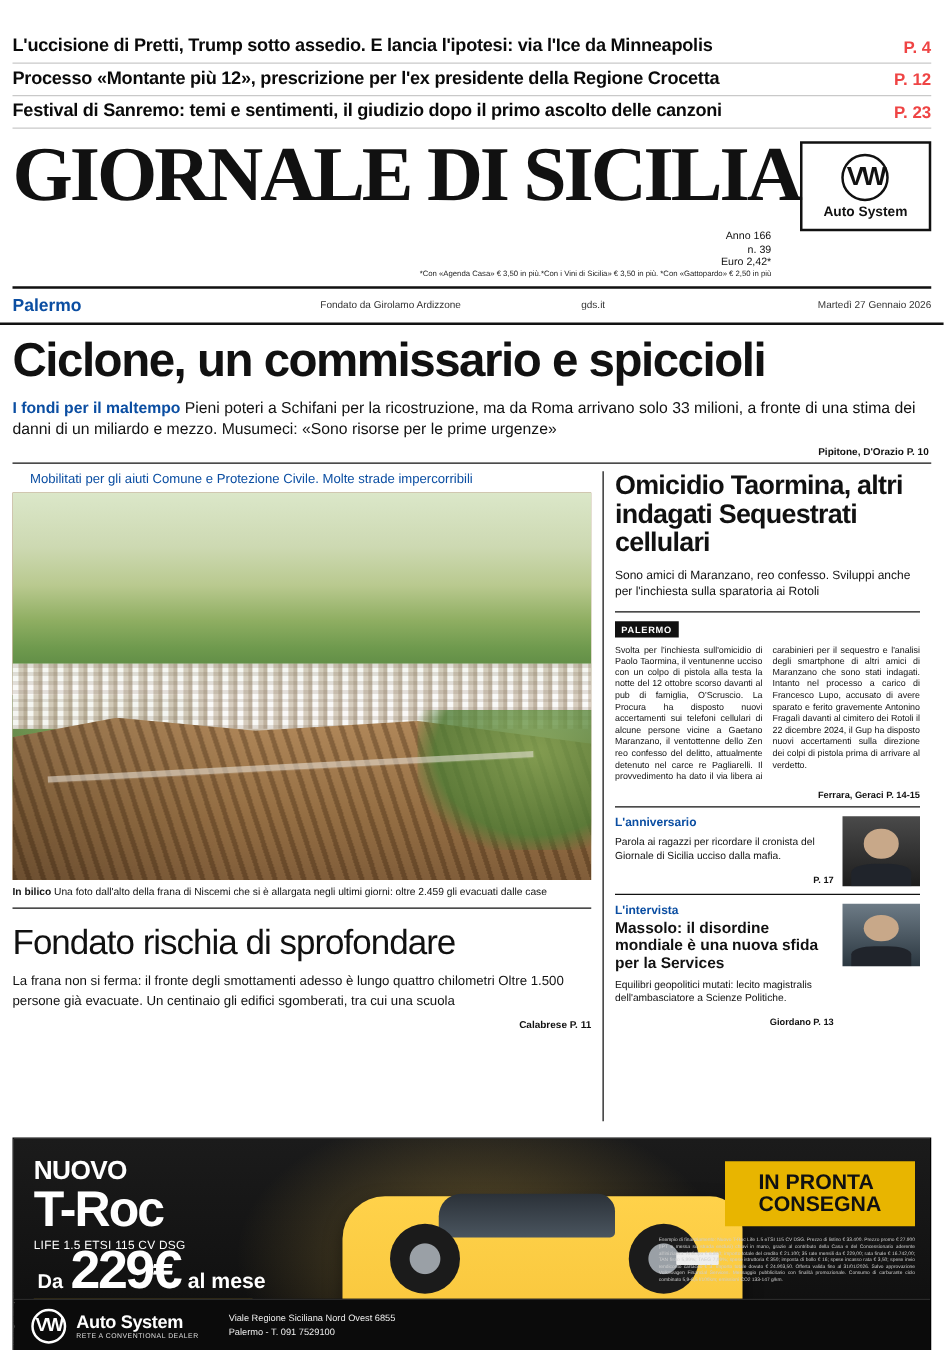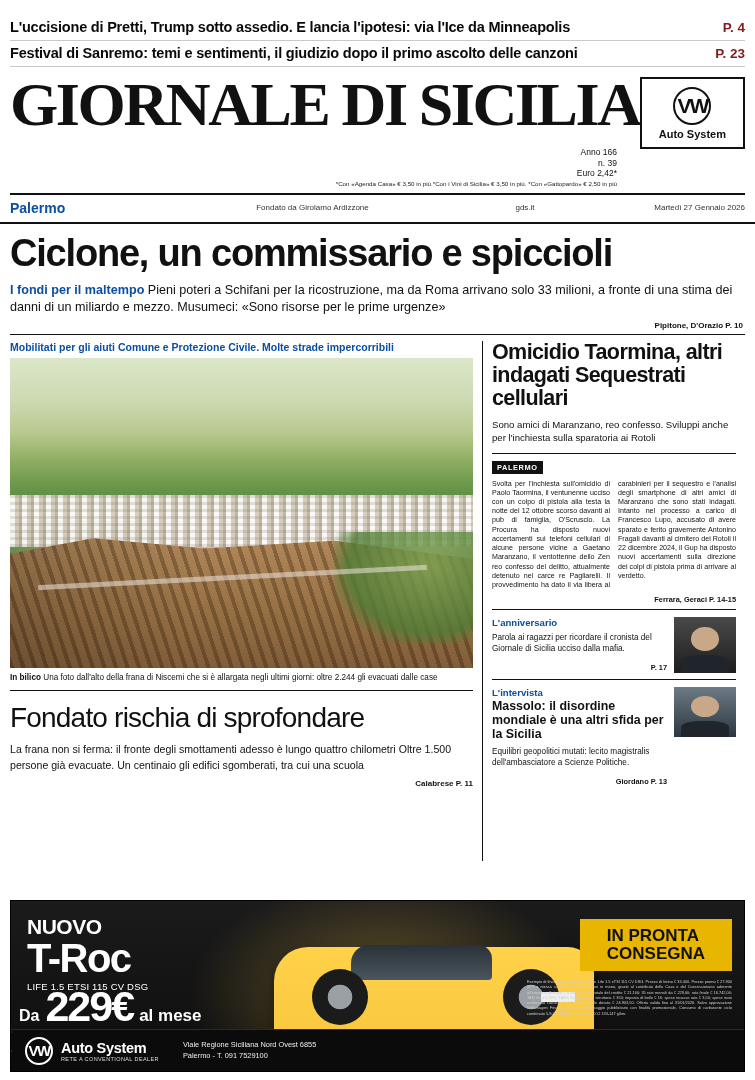--- a/index.html
+++ b/index.html
@@ -15,31 +15,31 @@
 
   
   .topbar { padding: 0 10px; }
   .top-row {
     display: flex;
     align-items: center;
     justify-content: space-between;
     border-bottom: 1px solid #c9c9c9;
     padding: 4px 0 5px 0;
   }
-  .top-row:first-child { padding-top: 19px; }
+  .top-row:first-child { padding-top: 19px; margin-top: 10px; }
   .top-row .tl {
     font-size: 14.5px;
     font-weight: bold;
     letter-spacing: -0.2px;
     color: #0a0a0a;
   }
   .top-row .pg {
     font-size: 13.5px;
     font-weight: bold;
-    color: #7f1d1d;
+    color: #ef4444;
     white-space: nowrap;
     padding-left: 10px;
   }
 
   
   .masthead {
     display: flex;
     align-items: flex-start;
     padding: 8px 10px 0 10px;
     position: relative;
@@ -93,21 +93,21 @@
     margin: 6px 10px 0 10px;
   }
   .infoline {
     display: flex;
     align-items: center;
     padding: 5px 10px 6px 10px;
     border-bottom: 2px solid #111;
   }
   .infoline .city { color: #0b4ea2; font-weight: bold; font-size: 14px; width: 150px; }
   .infoline .founded { flex: 1; text-align: center; font-size: 8px; color: #333; }
-  .infoline .site { width: 120px; text-align: center; font-size: 8px; color: #333; }
+  .infoline .site { width: 120px; font-size: 8px; color: #333; }
   .infoline .date { width: 160px; text-align: right; font-size: 8px; color: #333; }
 
   
   .lead { padding: 10px 10px 0 10px; }
   .lead h1 {
     font-family: "Liberation Sans", sans-serif;
     font-size: 38px;
     font-weight: bold;
     letter-spacing: -1.2px;
     line-height: 1.02;
@@ -133,23 +133,24 @@
     display: flex;
     padding: 0 10px;
     margin-top: 6px;
     height: 520px;
   }
   .col-left { width: 472px; padding-right: 9px; }
   .col-right { width: 254px; border-left: 1px solid #111; padding-left: 9px; }
 
   .kicker {
     color: #0b4ea2;
-    font-weight: bold;
+    font-weight: normal;
     font-size: 10.5px;
     margin-bottom: 5px;
+    margin-left: 14px;
   }
 
   
   .photo {
     width: 100%;
     height: 310px;
     position: relative;
     overflow: hidden;
     background: #9c7b52;
   }
@@ -306,21 +307,21 @@
   .ad-glow {
     position: absolute; left: 22%; top: -20%;
     width: 58%; height: 150%;
     background: radial-gradient(ellipse at center, rgba(255,205,80,.35), rgba(255,205,80,0) 65%);
   }
   .ad-left { position: absolute; left: 16px; top: 14px; color: #fff; }
   .ad-left .nuovo { font-size: 21px; font-weight: bold; letter-spacing: -0.5px; }
   .ad-left .troc { font-size: 40px; font-weight: bold; letter-spacing: -1.5px; line-height: .95; }
   .ad-left .trim { font-size: 9.5px; margin-top: 4px; letter-spacing: .2px; }
   .ad-price {
-    position: absolute; left: 8px; top: 86px; color: #fff;
+    position: absolute; left: 19px; top: 86px; color: #fff;
     display: flex; align-items: baseline; gap: 6px;
   }
   .ad-price .da { font-size: 16px; font-weight: bold; }
   .ad-price .num { font-size: 43px; font-weight: bold; letter-spacing: -2px; line-height: .9; }
   .ad-price .mese { font-size: 17px; font-weight: bold; }
   .ad-tan { position: absolute; left: 18px; top: 131px; color: #fff; font-size: 11px; font-weight: bold; }
   .ad-rule { position: absolute; left: 16px; top: 128px; width: 175px; border-top: 1px solid #c9a227; }
 
   .ad-car {
     position: absolute; right: 150px; bottom: 38px;
@@ -383,20 +384,24 @@
 <body>
 
 <div class="page">
 
   <div class="topbar">
     <div class="top-row">
       <div class="tl blue">L'uccisione di Pretti, Trump sotto assedio. E lancia l'ipotesi: via l'Ice da Minneapolis</div>
       <div class="pg">P.  4</div>
     </div>
     <div class="top-row">
+      <div class="tl">Processo «Montante più 12», prescrizione per l'ex presidente della Regione Crocetta</div>
+      <div class="pg">P. 12</div>
+    </div>
+    <div class="top-row">
       <div class="tl">Festival di Sanremo: temi e sentimenti, il giudizio dopo il primo ascolto delle canzoni</div>
       <div class="pg">P. 23</div>
     </div>
   </div>
 
   <div class="masthead">
     <div class="logo">GIORNALE DI SICILIA</div>
     <div class="vwbox">
       <div class="vw-circle">VW</div>
       <div class="label">Auto System</div>
@@ -434,21 +439,21 @@
       <div class="photo">
         <div class="ph-sky"></div>
         <div class="ph-green-l"></div>
         <div class="ph-town"></div>
         <div class="ph-cliff"></div>
         <div class="ph-green-r"></div>
         <div class="ph-road"></div>
       </div>
 
       <div class="photo-cap">
-        <b>In bilico</b><span> Una foto dall'alto della frana di Niscemi che si è allargata negli ultimi giorni: oltre 2.244 gli evacuati dalle case</span>
+        <b>In bilico</b><span> Una foto dall'alto della frana di Niscemi che si è allargata negli ultimi giorni: oltre 2.459 gli evacuati dalle case</span>
       </div>
 
       <div class="left-head">Fondato rischia di sprofondare</div>
       <div class="left-sub">La frana non si ferma: il fronte degli smottamenti adesso è lungo quattro chilometri Oltre 1.500 persone già evacuate. Un centinaio gli edifici sgomberati, tra cui una scuola</div>
       <div class="left-credit">Calabrese  P. 11</div>
     </div>
 
     <div class="col-right">
       <div class="r-head">Omicidio Taormina, altri indagati Sequestrati cellulari</div>
       <div class="r-deck">Sono amici di Maranzano, reo confesso. Sviluppi anche per l'inchiesta sulla sparatoria ai Rotoli</div>
@@ -465,21 +470,21 @@
           <div class="d">Parola ai ragazzi per ricordare il cronista del Giornale di Sicilia ucciso dalla mafia.</div>
           <div class="c">P. 17</div>
         </div>
         <div class="thumb"></div>
       </div>
       <div class="brief-sep"></div>
 
       <div class="brief">
         <div class="txt">
           <div class="k">L'intervista</div>
-          <div class="h">Massolo: il disordine mondiale è una altri sfida per la Sicilia</div>
+          <div class="h">Massolo: il disordine mondiale è una nuova sfida per la Services</div>
           <div class="d">Equilibri geopolitici mutati: lecito magistralis dell'ambasciatore a Scienze Politiche.</div>
           <div class="c">Giordano  P. 13</div>
         </div>
         <div class="thumb p2"></div>
       </div>
     </div>
   </div>
 
   <div class="ad">
     <div class="ad-glow"></div>

